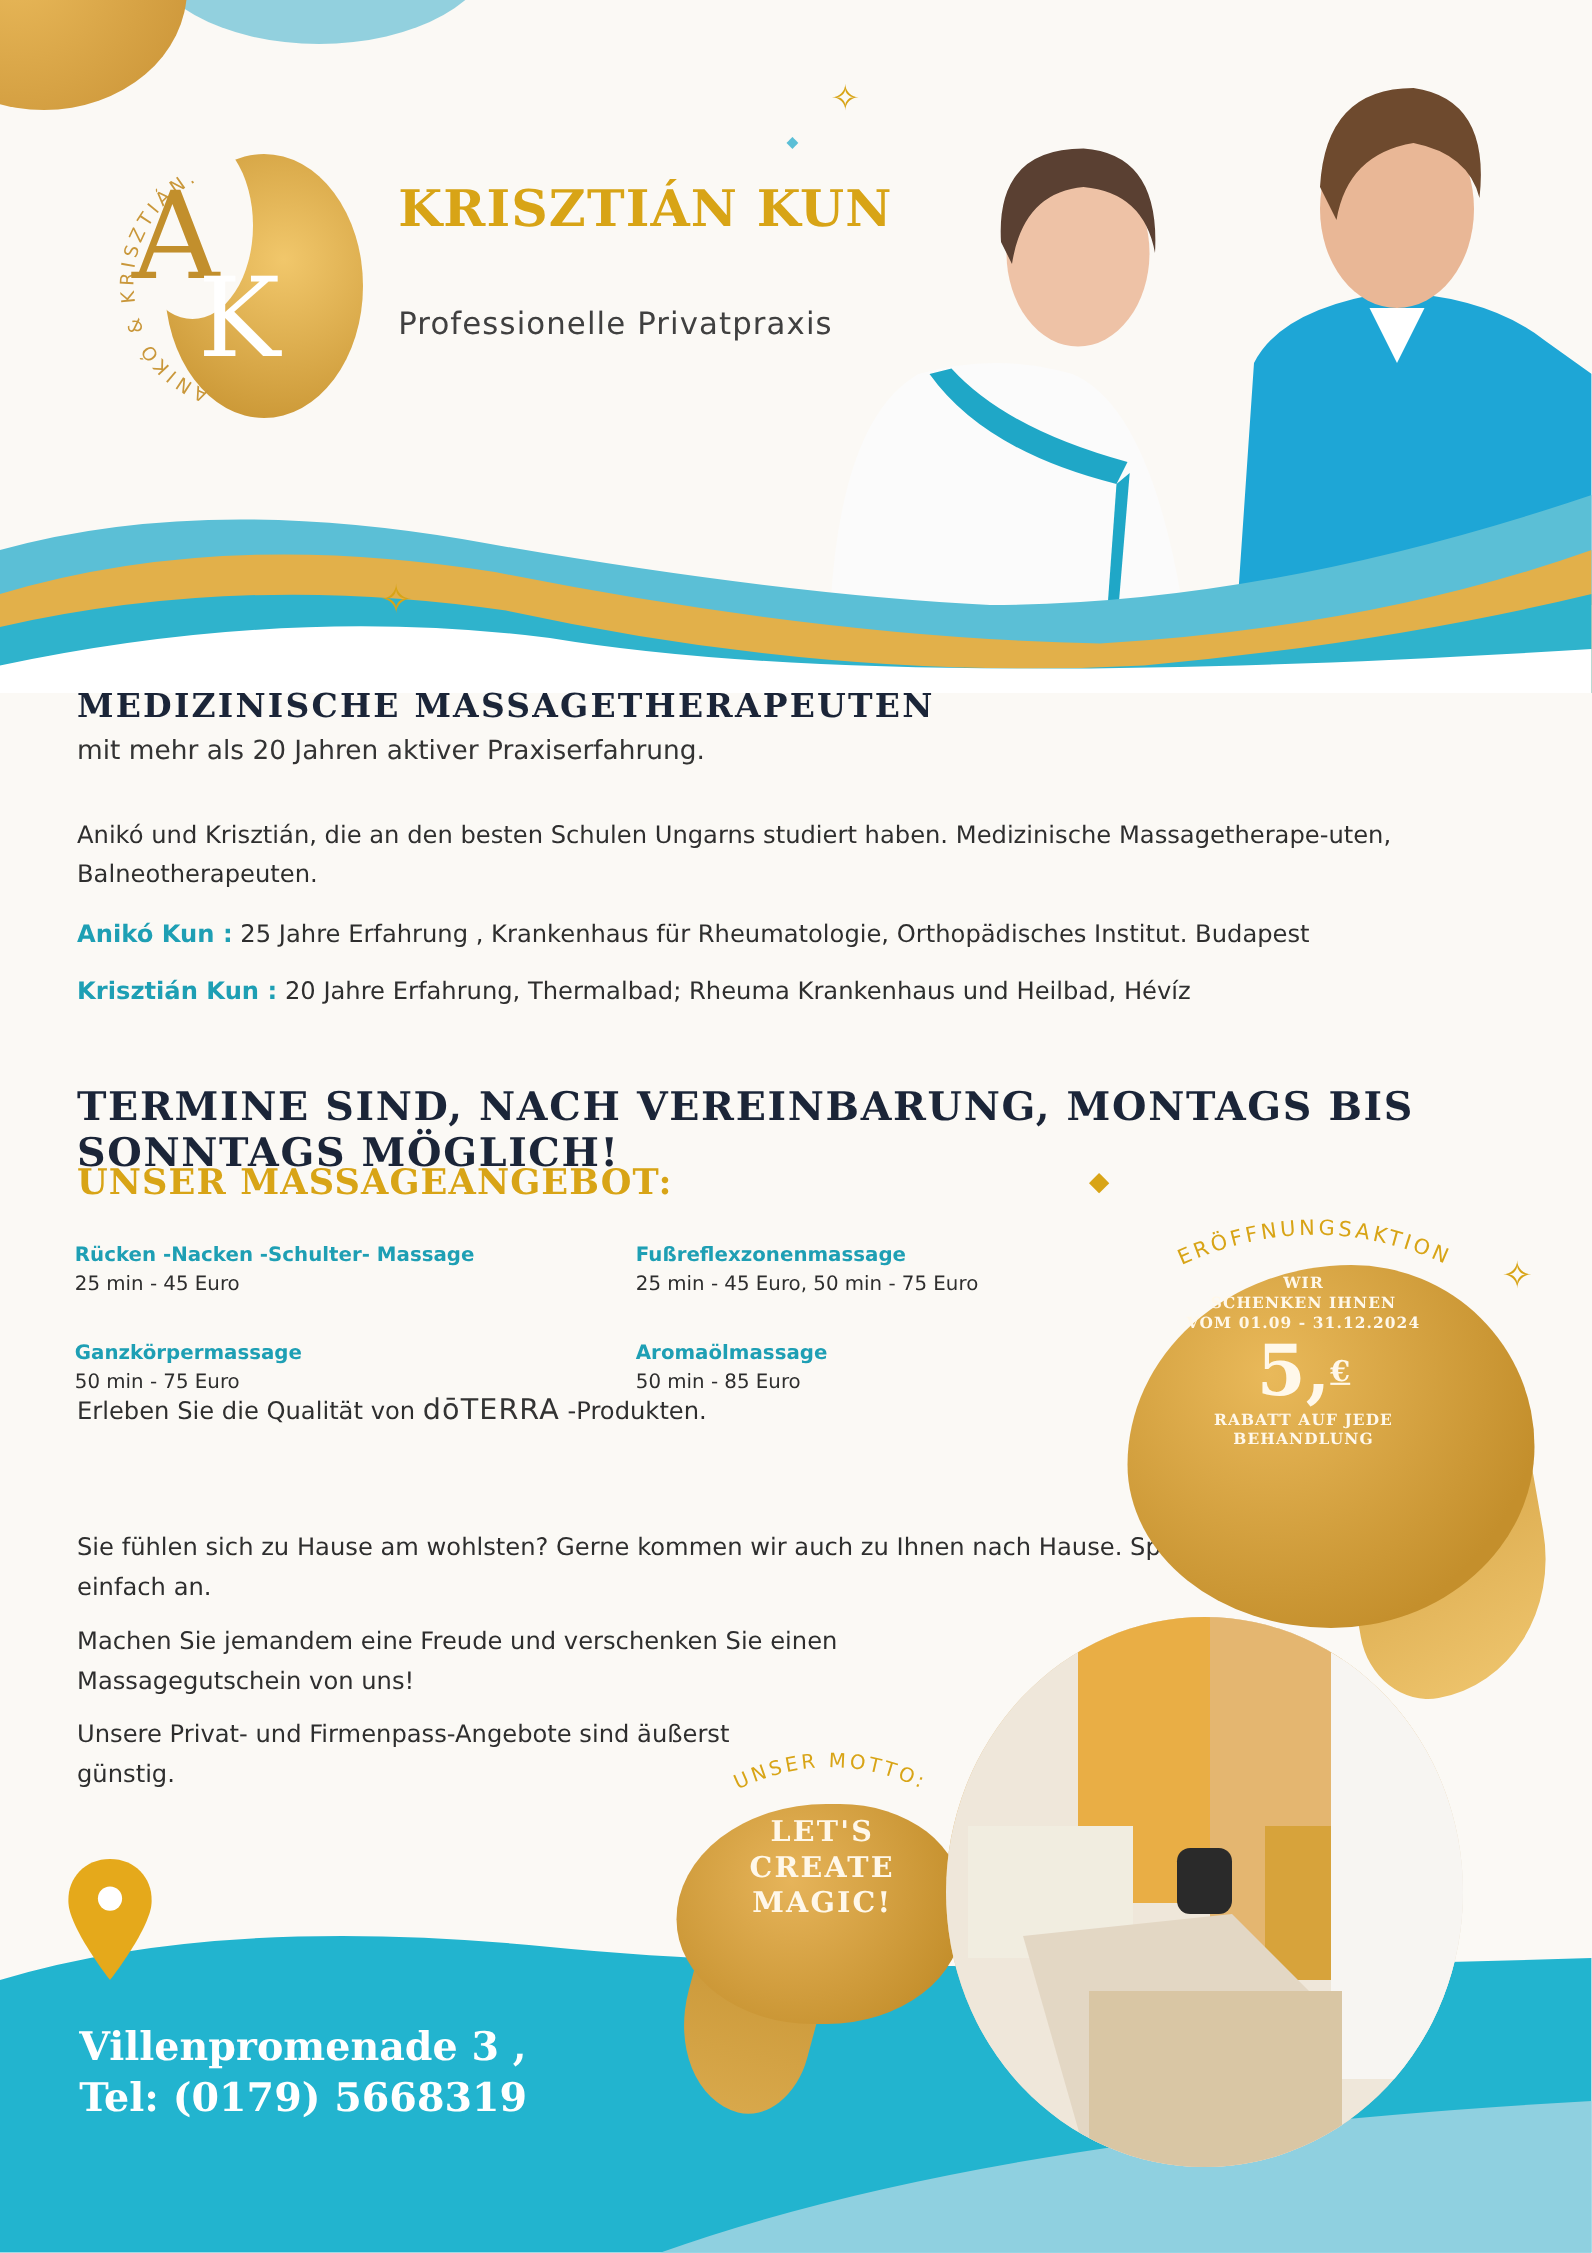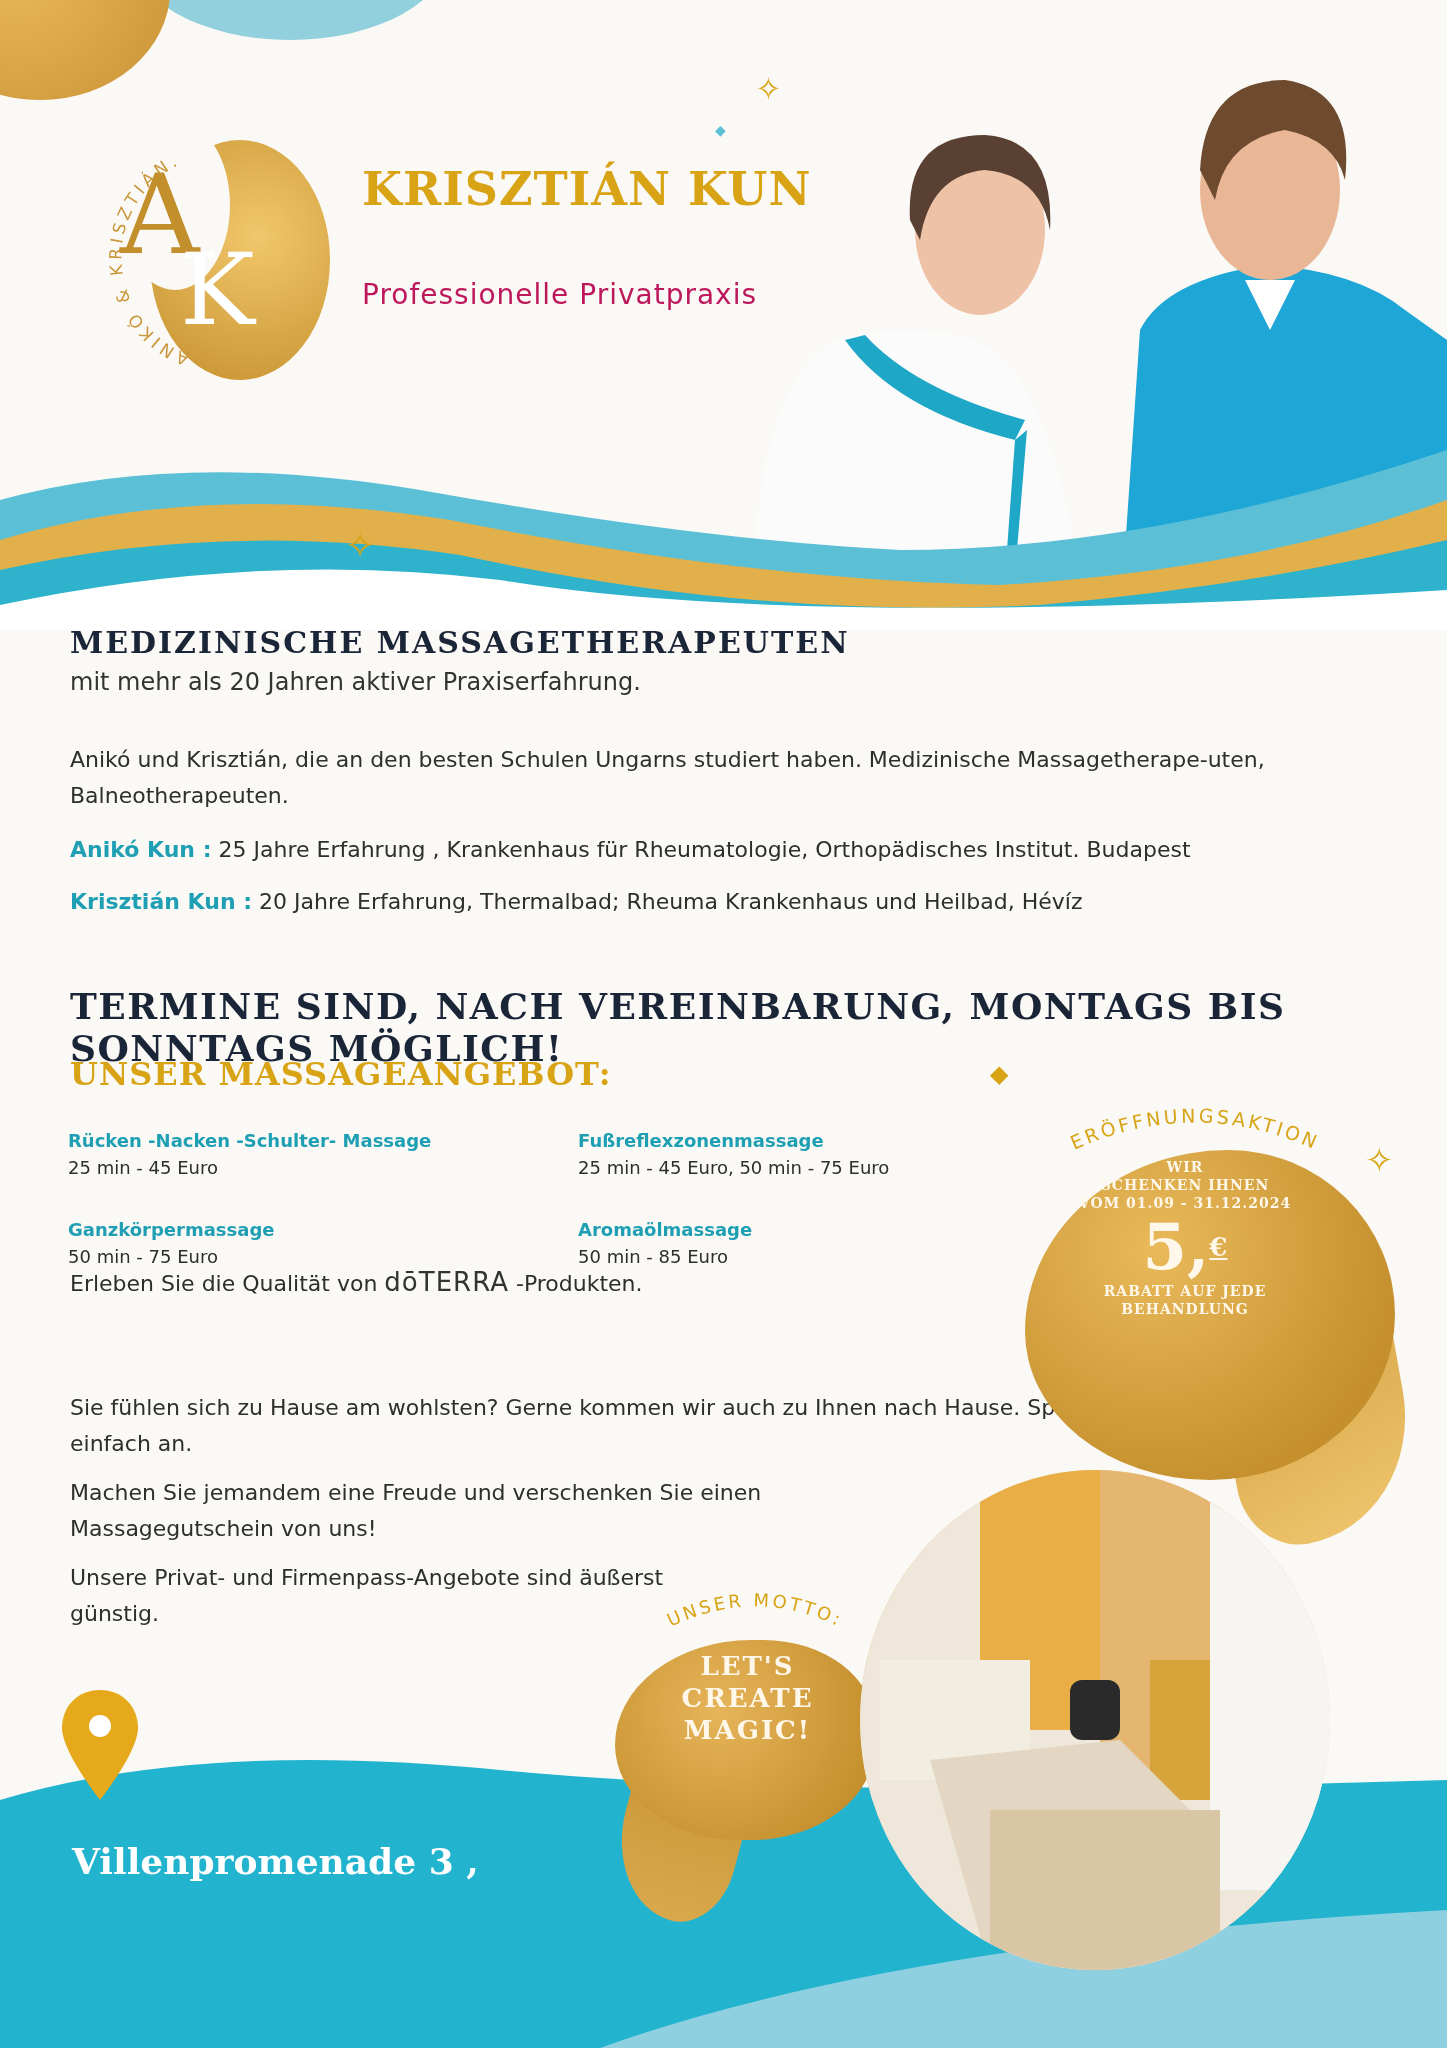--- a/index.html
+++ b/index.html
@@ -12,21 +12,21 @@
   
   .top-gold-blob { left:-90px; top:-120px; width:260px; height:220px; border-radius:50%; background:radial-gradient(circle at 40% 40%, #e9b95a, #c99235); }
   .top-teal-blob { left:130px; top:-140px; width:320px; height:180px; border-radius:50%; background:#7fc9d9; opacity:.85; }
   .logo-moon { left:150px; top:140px; width:180px; height:240px; border-radius:50%; background:radial-gradient(circle at 60% 40%, #f1c76b, #c48f2c); }
   .logo-moon-cut { left:120px; top:120px; width:110px; height:170px; border-radius:50%; background:#fbf9f5; }
   .logo-a { left:120px; top:160px; font-size:110px; color:#c28f2c; line-height:1; }
   .logo-k { left:180px; top:240px; font-size:100px; color:#fff; line-height:1; }
   .logo-ring { left:60px; top:120px; width:260px; height:260px; }
 
   .brand-title { left:362px; top:162px; font-size:46px; font-weight:bold; line-height:54px; letter-spacing:1px; }
-  .brand-sub { left:362px; top:276px; font-size:28px; line-height:38px; color:#be185d; letter-spacing:1px; }
+  .brand-sub { left:362px; top:276px; font-size:28px; line-height:38px; color:#404040; letter-spacing:1px; }
 
   
   .people { left:745px; top:80px; width:702px; height:470px; }
 
   
   .wave-top { left:0; top:430px; width:1447px; height:200px; }
 
   
   .h-med { left:70px; top:625px; font-size:30px; font-weight:bold; letter-spacing:2px; }
   .sub-med { left:70px; top:668px; font-size:24px; color:#333; }
@@ -221,13 +221,14 @@
   </svg>
 </div>
 
 <svg class="abs pin" viewBox="0 0 76 110">
   <path d="M38 0 C15 0 0 17 0 38 C0 62 38 110 38 110 C38 110 76 62 76 38 C76 17 61 0 38 0 Z" fill="#e5a91b"></path>
   <circle cx="38" cy="36" r="11" fill="#ffffff"></circle>
 </svg>
 
 <div class="abs address serif">
   <div>Villenpromenade 3 ,</div>
+  <div>Tel: (0179) 5668319</div>
 </div>
 
 </body></html>

